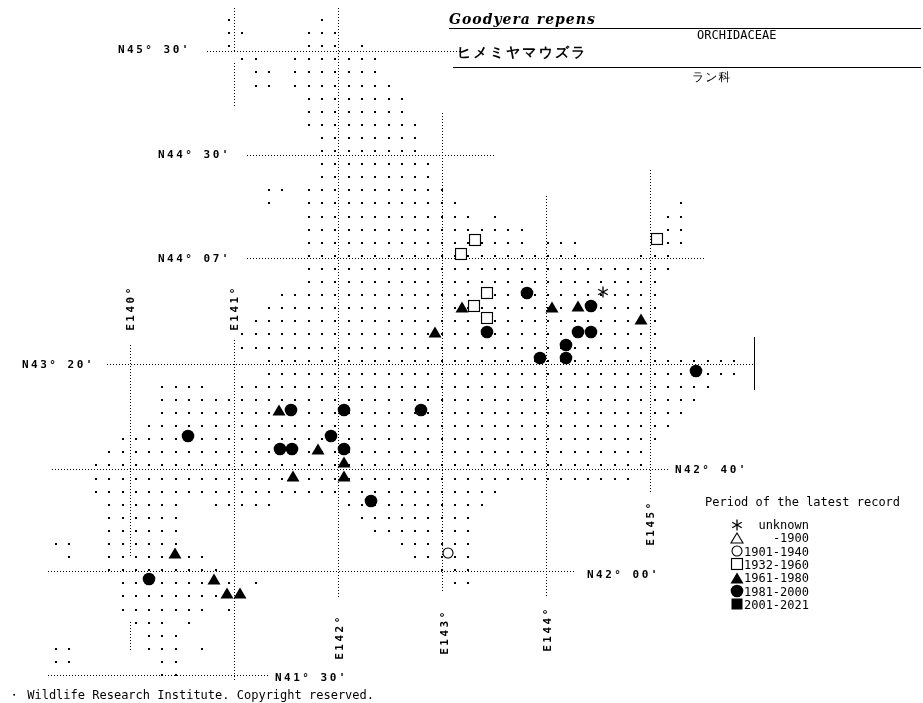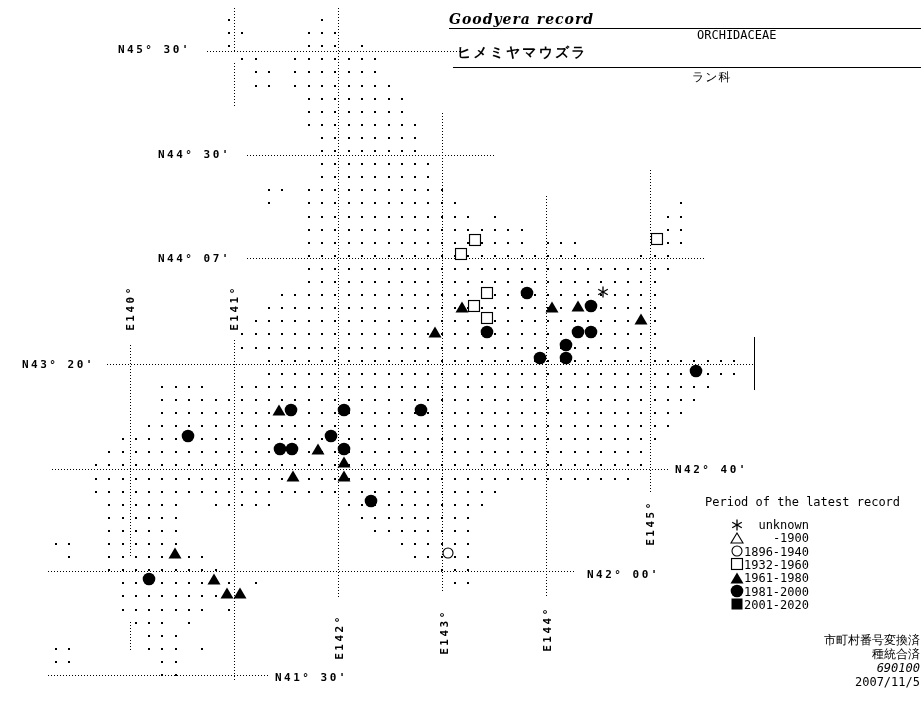--- a/index.html
+++ b/index.html
@@ -26,21 +26,21 @@
   #footer-notes{position:absolute;right:3px;top:633px;text-align:right;
       font:12px "DejaVu Sans Mono",monospace;line-height:14px;white-space:nowrap;}
   #footer-notes .italic{font-style:italic;}
   #copyright{position:absolute;left:8px;top:687px;font:12px "DejaVu Sans Mono",monospace;white-space:nowrap;}
 </style>
 </head>
 <body>
 
 <div id="page">
 
-  <div id="species-latin">Goodyera record</div>
+  <div id="species-latin">Goodyera repens</div>
   <div id="family-latin">ORCHIDACEAE</div>
   <div id="species-ja">ヒメミヤマウズラ</div>
   <div id="family-ja">ラン科</div>
 
   <div id="map" class="abs" style="left:0;top:0;width:923px;height:703px;">
       <div class="rule" style="left: 449px; top: 28px; width: 472px;"></div>
       <div class="rule" style="left: 453px; top: 67px; width: 468px;"></div>
       <div class="dot" style="left: 227.9px; top: 19px;"></div>
       <div class="dot" style="left: 321px; top: 19px;"></div>
       <div class="dot" style="left: 227.9px; top: 32.1px;"></div>
@@ -1197,39 +1197,34 @@
             </g>
           </svg></div>
         <div class="legend-label" style="left: 700px; top: 518px; width: 109px;">unknown</div>
         <div class="sym" style="left: 737px; top: 537.8px;"><svg width="14" height="12">
             <polygon points="7,1 13,11 1,11" fill="#fff" stroke="#000" stroke-width="1.1"></polygon>
           </svg></div>
         <div class="legend-label" style="left: 700px; top: 531.3px; width: 109px;">-1900</div>
         <div class="sym" style="left: 737px; top: 551.1px;"><svg width="13" height="13">
             <circle cx="6.5" cy="6.5" r="5" fill="#fff" stroke="#000" stroke-width="1.1"></circle>
           </svg></div>
-        <div class="legend-label" style="left: 700px; top: 544.6px; width: 109px;">1896-1940</div>
+        <div class="legend-label" style="left: 700px; top: 544.6px; width: 109px;">1901-1940</div>
         <div class="sym" style="left: 737px; top: 564.4px;"><svg width="13" height="13">
             <rect x="1" y="1" width="11" height="11" fill="#fff" stroke="#000" stroke-width="1.2"></rect>
           </svg></div>
         <div class="legend-label" style="left: 700px; top: 557.9px; width: 109px;">1932-1960</div>
         <div class="sym" style="left: 737px; top: 577.7px;"><svg width="14" height="12">
             <polygon points="7,0.5 13.5,11.5 0.5,11.5" fill="#000"></polygon>
           </svg></div>
         <div class="legend-label" style="left: 700px; top: 571.2px; width: 109px;">1961-1980</div>
         <div class="sym" style="left: 737px; top: 591px;"><svg width="14" height="14">
             <circle cx="7" cy="7" r="6.3" fill="#000"></circle>
           </svg></div>
         <div class="legend-label" style="left: 700px; top: 584.5px; width: 109px;">1981-2000</div>
         <div class="sym" style="left: 737px; top: 604.3px;"><svg width="13" height="13">
             <rect x="1" y="1" width="11" height="11" fill="#000"></rect>
           </svg></div>
-        <div class="legend-label" style="left: 700px; top: 597.8px; width: 109px;">2001-2020</div>
+        <div class="legend-label" style="left: 700px; top: 597.8px; width: 109px;">2001-2021</div>
       </div>
   </div>
 
-  <div id="footer-notes">
-      <div>市町村番号変換済</div>
-      <div>種統合済</div>
-      <div class="italic">690100</div>
-      <div>2007/11/5</div>
-    </div>
+  <div id="copyright">・ Wildlife Research Institute. Copyright reserved.</div>
 </div>
 
 </body></html>

